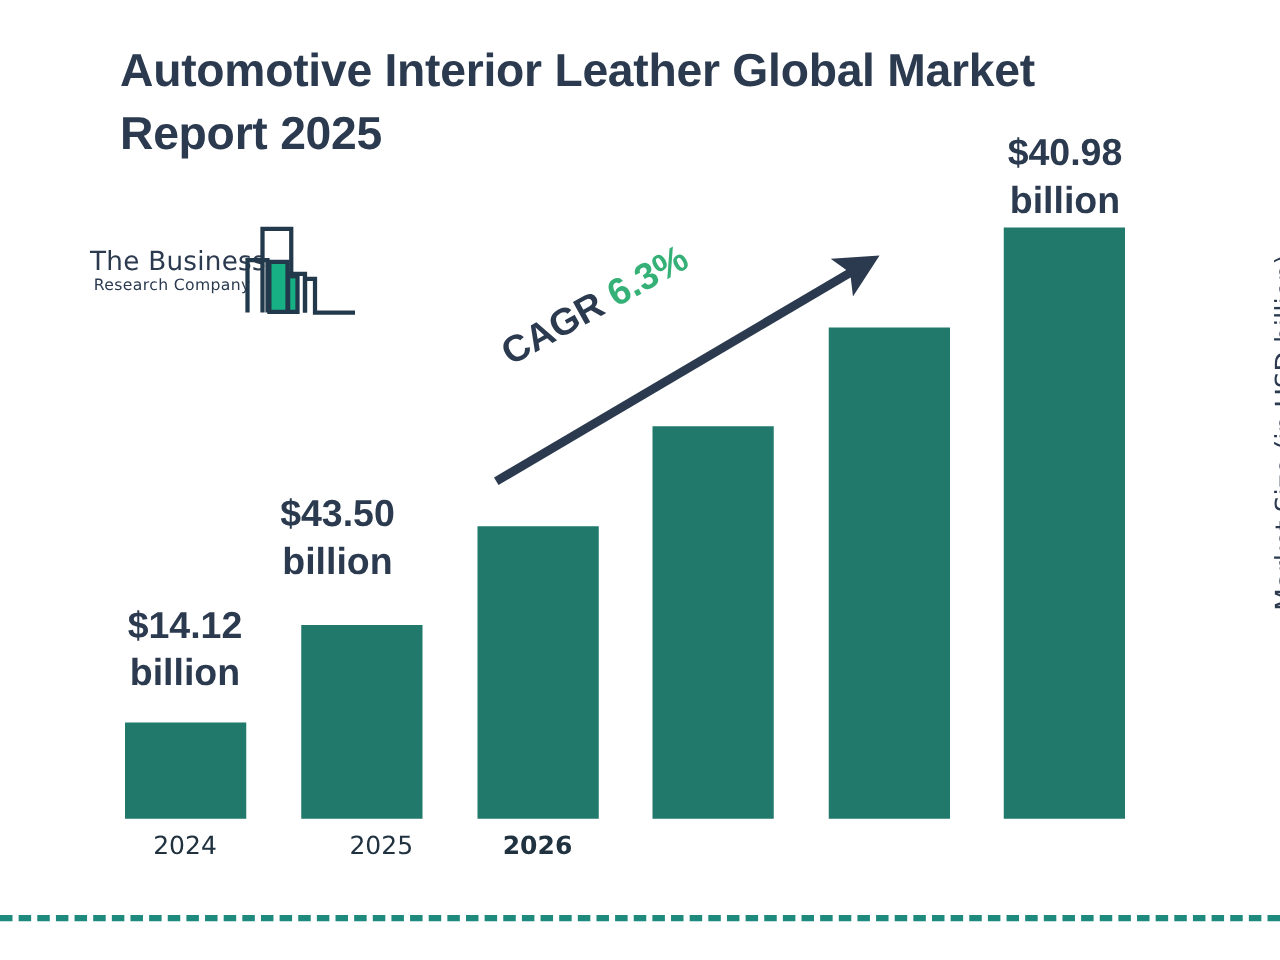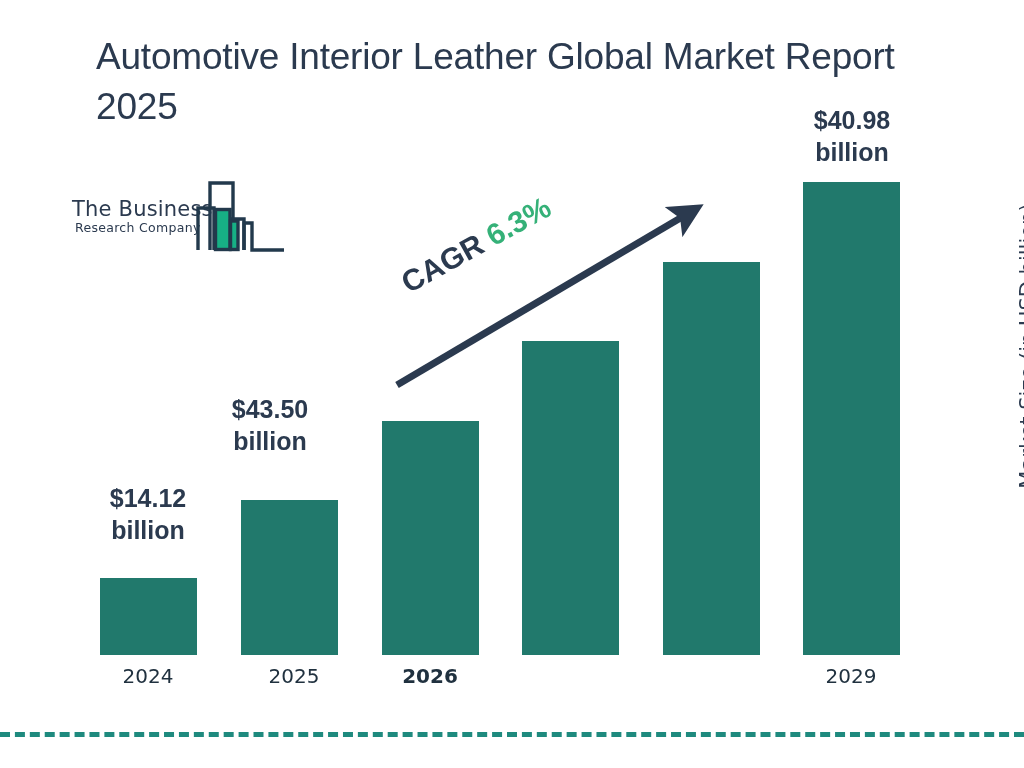--- a/index.html
+++ b/index.html
@@ -19,21 +19,21 @@
     overflow: hidden;
   }
 
   
   #chart-title {
     position: absolute;
     left: 96px;
     top: 32px;
     width: 840px;
     font-size: 37px;
-    font-weight: normal;
+    font-weight: bold;
     line-height: 1.34;
     color: #2b3a4f;
     letter-spacing: -0.2px;
   }
 
   
   #logo {
     position: absolute;
     left: 72px;
     top: 192px;
@@ -84,21 +84,21 @@
     width: 140px;
     text-align: center;
     font-size: 20px;
     color: #20313f;
     font-family: "DejaVu Sans", sans-serif;
   }
 
   
   .value-label {
     position: absolute;
-    font-size: 25px;
+    font-size: 30px;
     font-weight: bold;
     line-height: 1.28;
     color: #2b3a4f;
     text-align: center;
     width: 160px;
   }
 
   
   #cagr-label {
     position: absolute;
@@ -166,23 +166,22 @@
   <div id="plot">
 
     <div class="bar" style="left:100px; width:97px; top:578px; height:77px;"></div>
     <div class="bar" style="left:241px; width:97px; top:500px; height:155px;"></div>
     <div class="bar" style="left:382px; width:97px; top:421px; height:234px;"></div>
     <div class="bar" style="left:522px; width:97px; top:341px; height:314px;"></div>
     <div class="bar" style="left:663px; width:97px; top:262px; height:393px;"></div>
     <div class="bar" style="left:803px; width:97px; top:182px; height:473px;"></div>
 
     <div class="xtick" style="left:78px;">2024</div>
-    <div class="xtick" style="left:224px;">2025</div>
+    <div class="xtick" style="left:235px;">2025</div>
     <div class="xtick" style="left:360px;font-weight:bold;">2026</div>
-    <div class="xtick" style="left:781px;">2029</div>
 
     <div class="value-label" style="left:68px; top:482px;">
       <span>$14.12</span><br>
       <span>billion</span>
     </div>
     <div class="value-label" style="left:190px; top:393px;">
       <span>$43.50</span><br>
       <span>billion</span>
     </div>
     <div class="value-label" style="left:772px; top:104px;">

